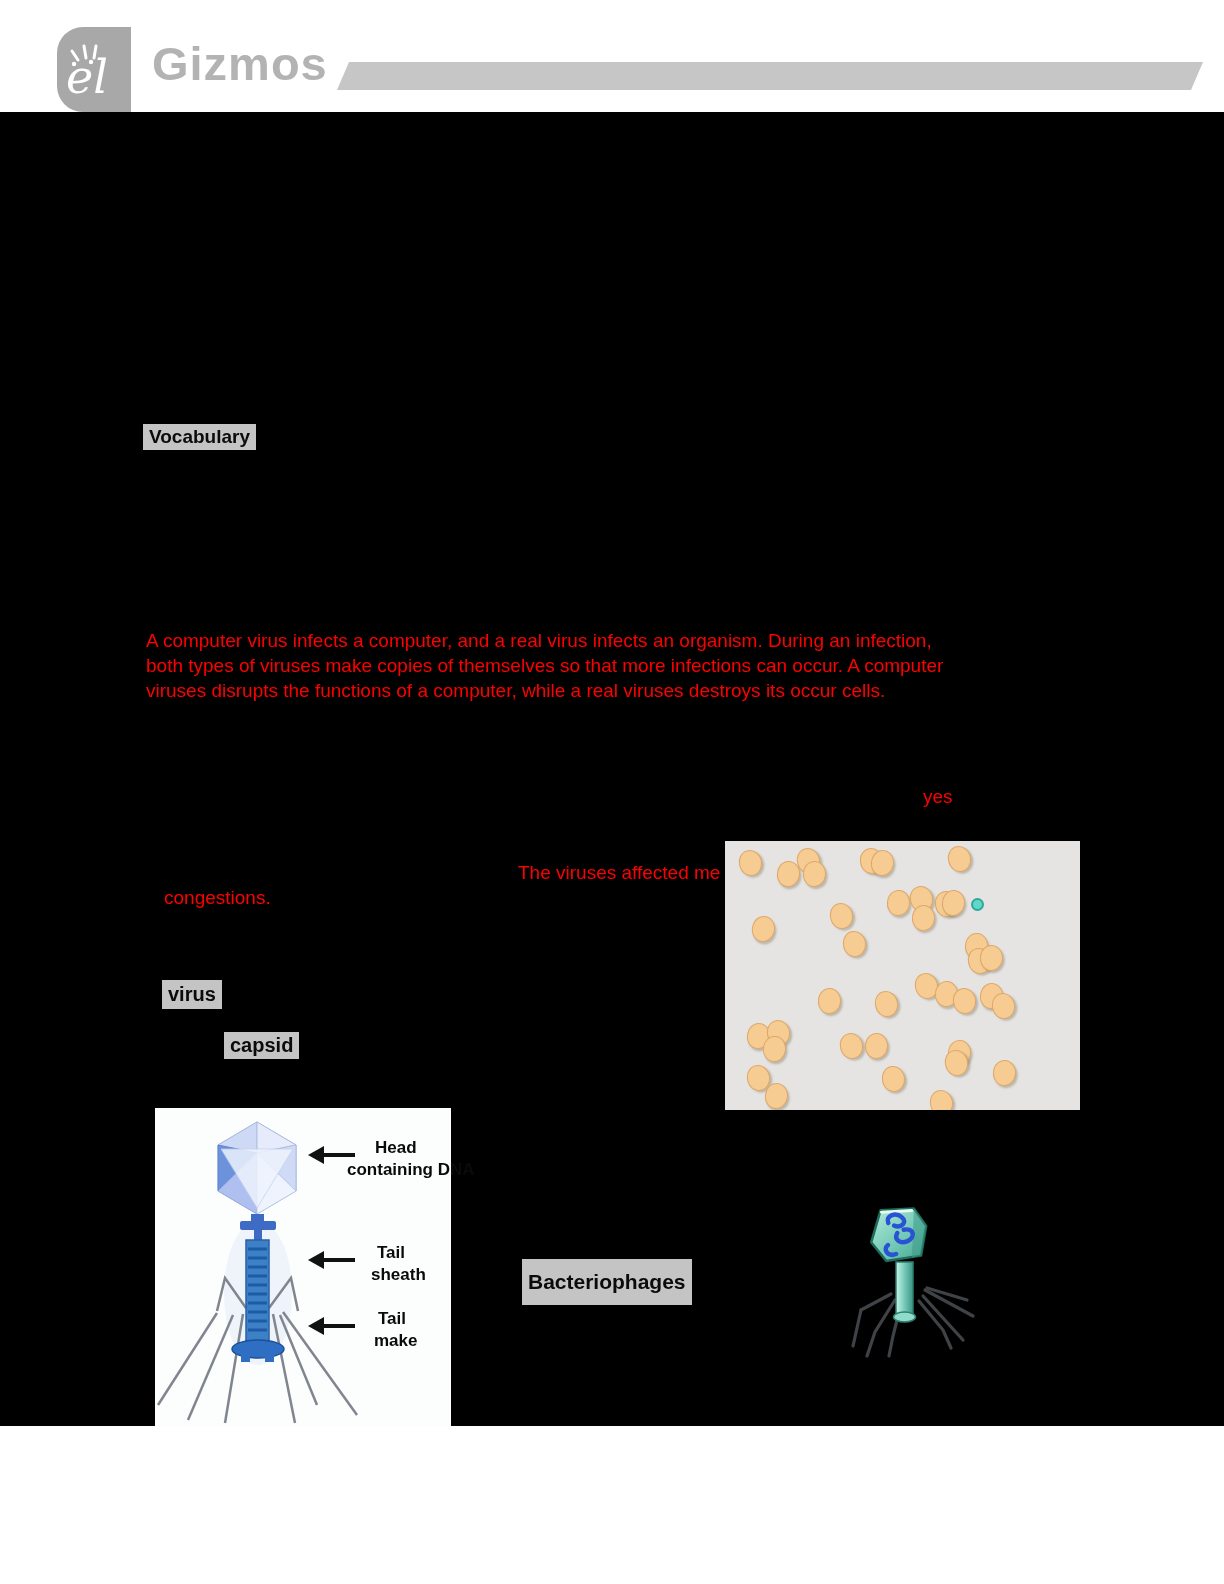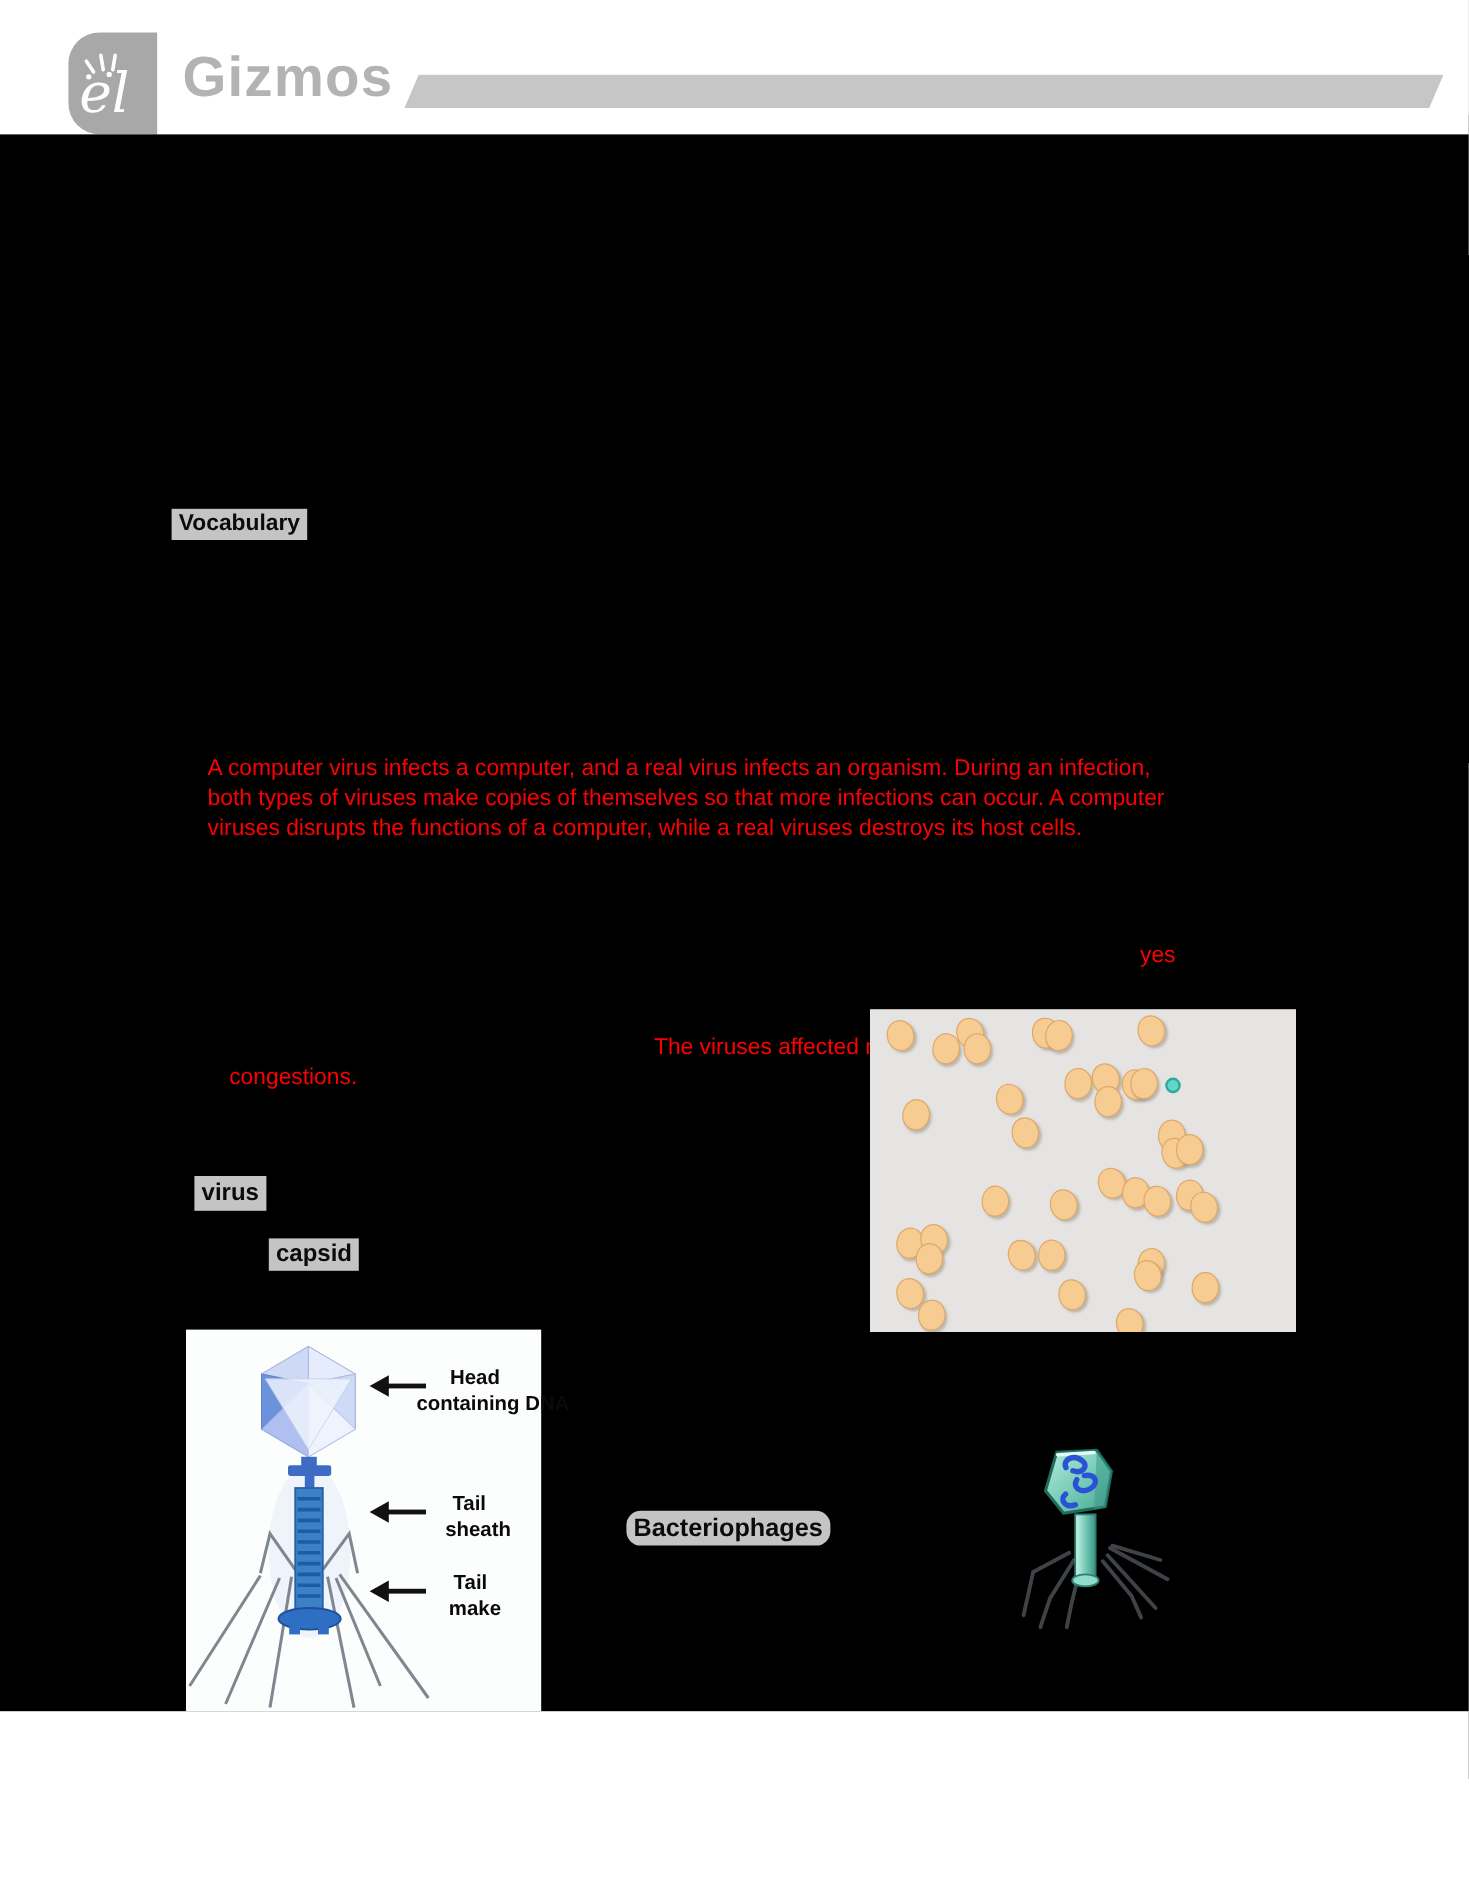--- a/index.html
+++ b/index.html
@@ -13,23 +13,23 @@
   .header-bar{position:absolute;left:337px;top:62px;width:866px;height:28px;background:#c6c6c6;
     clip-path:polygon(12px 0,100% 0,calc(100% - 12px) 100%,0 100%);}
 
   
   .canvas{position:absolute;left:0;top:112px;width:1224px;height:1314px;background:#000000;}
 
   .hl{position:absolute;background:#c4c4c4;color:#0b0b0b;font-weight:bold;display:flex;align-items:center;padding:0 6px;}
   .hl-vocab{left:143px;top:312px;height:26px;font-size:19px;}
   .hl-virus{left:162px;top:868px;height:29px;font-size:20px;}
   .hl-capsid{left:224px;top:920px;height:27px;font-size:20px;}
-  .hl-phages{left:522px;top:1147px;height:29px;font-size:21px;border-radius:12px;}
-
-  .red{position:absolute;color:#fb0100;font-size:19px;line-height:25px;white-space:nowrap;margin-left:27px;}
+  .hl-phages{left:522px;top:1147px;height:46px;font-size:21px;}
+
+  .red{position:absolute;color:#fb0100;font-size:19px;line-height:25px;white-space:nowrap;}
   .red-para{left:146px;top:516px;}
 
   
   .cells-img{position:absolute;left:725px;top:841px;width:355px;height:269px;background:#e5e4e2;overflow:hidden;}
   .cell{position:absolute;width:21px;height:24px;margin-left:-10px;margin-top:-12px;background:#f7cc92;
     border:1.5px solid #dfa868;border-radius:48% 52% 50% 50%;box-shadow:2px 2px 2px rgba(140,130,110,0.45);}
   .virus-dot{position:absolute;width:9px;height:9px;margin-left:-4px;margin-top:-4px;background:#5fd8c8;
     border:2px solid #2fa89c;border-radius:50%;}
 
   
@@ -60,21 +60,21 @@
     <div class="header-bar"></div>
   </div>
 
   <div class="canvas">
 
     <div class="hl hl-vocab" style="position:absolute;">Vocabulary</div>
 
     <div class="red red-para" style="position:absolute;">
       <div>A computer virus infects a computer, and a real virus infects an organism. During an infection,</div>
       <div>both types of viruses make copies of themselves so that more infections can occur. A computer</div>
-      <div>viruses disrupts the functions of a computer, while a real viruses destroys its host cells.</div>
+      <div>viruses disrupts the functions of a computer, while a real viruses destroys its occur cells.</div>
     </div>
 
     <div class="red" style="left:923px;top:672px;">yes</div>
 
     <div class="red" style="left:518px;top:748px;">The viruses affected me by giving me fevers and</div>
     <div class="red" style="left:164px;top:773px;">congestions.</div>
 
     <div class="hl hl-virus">virus</div>
     <div class="hl hl-capsid">capsid</div>
 

